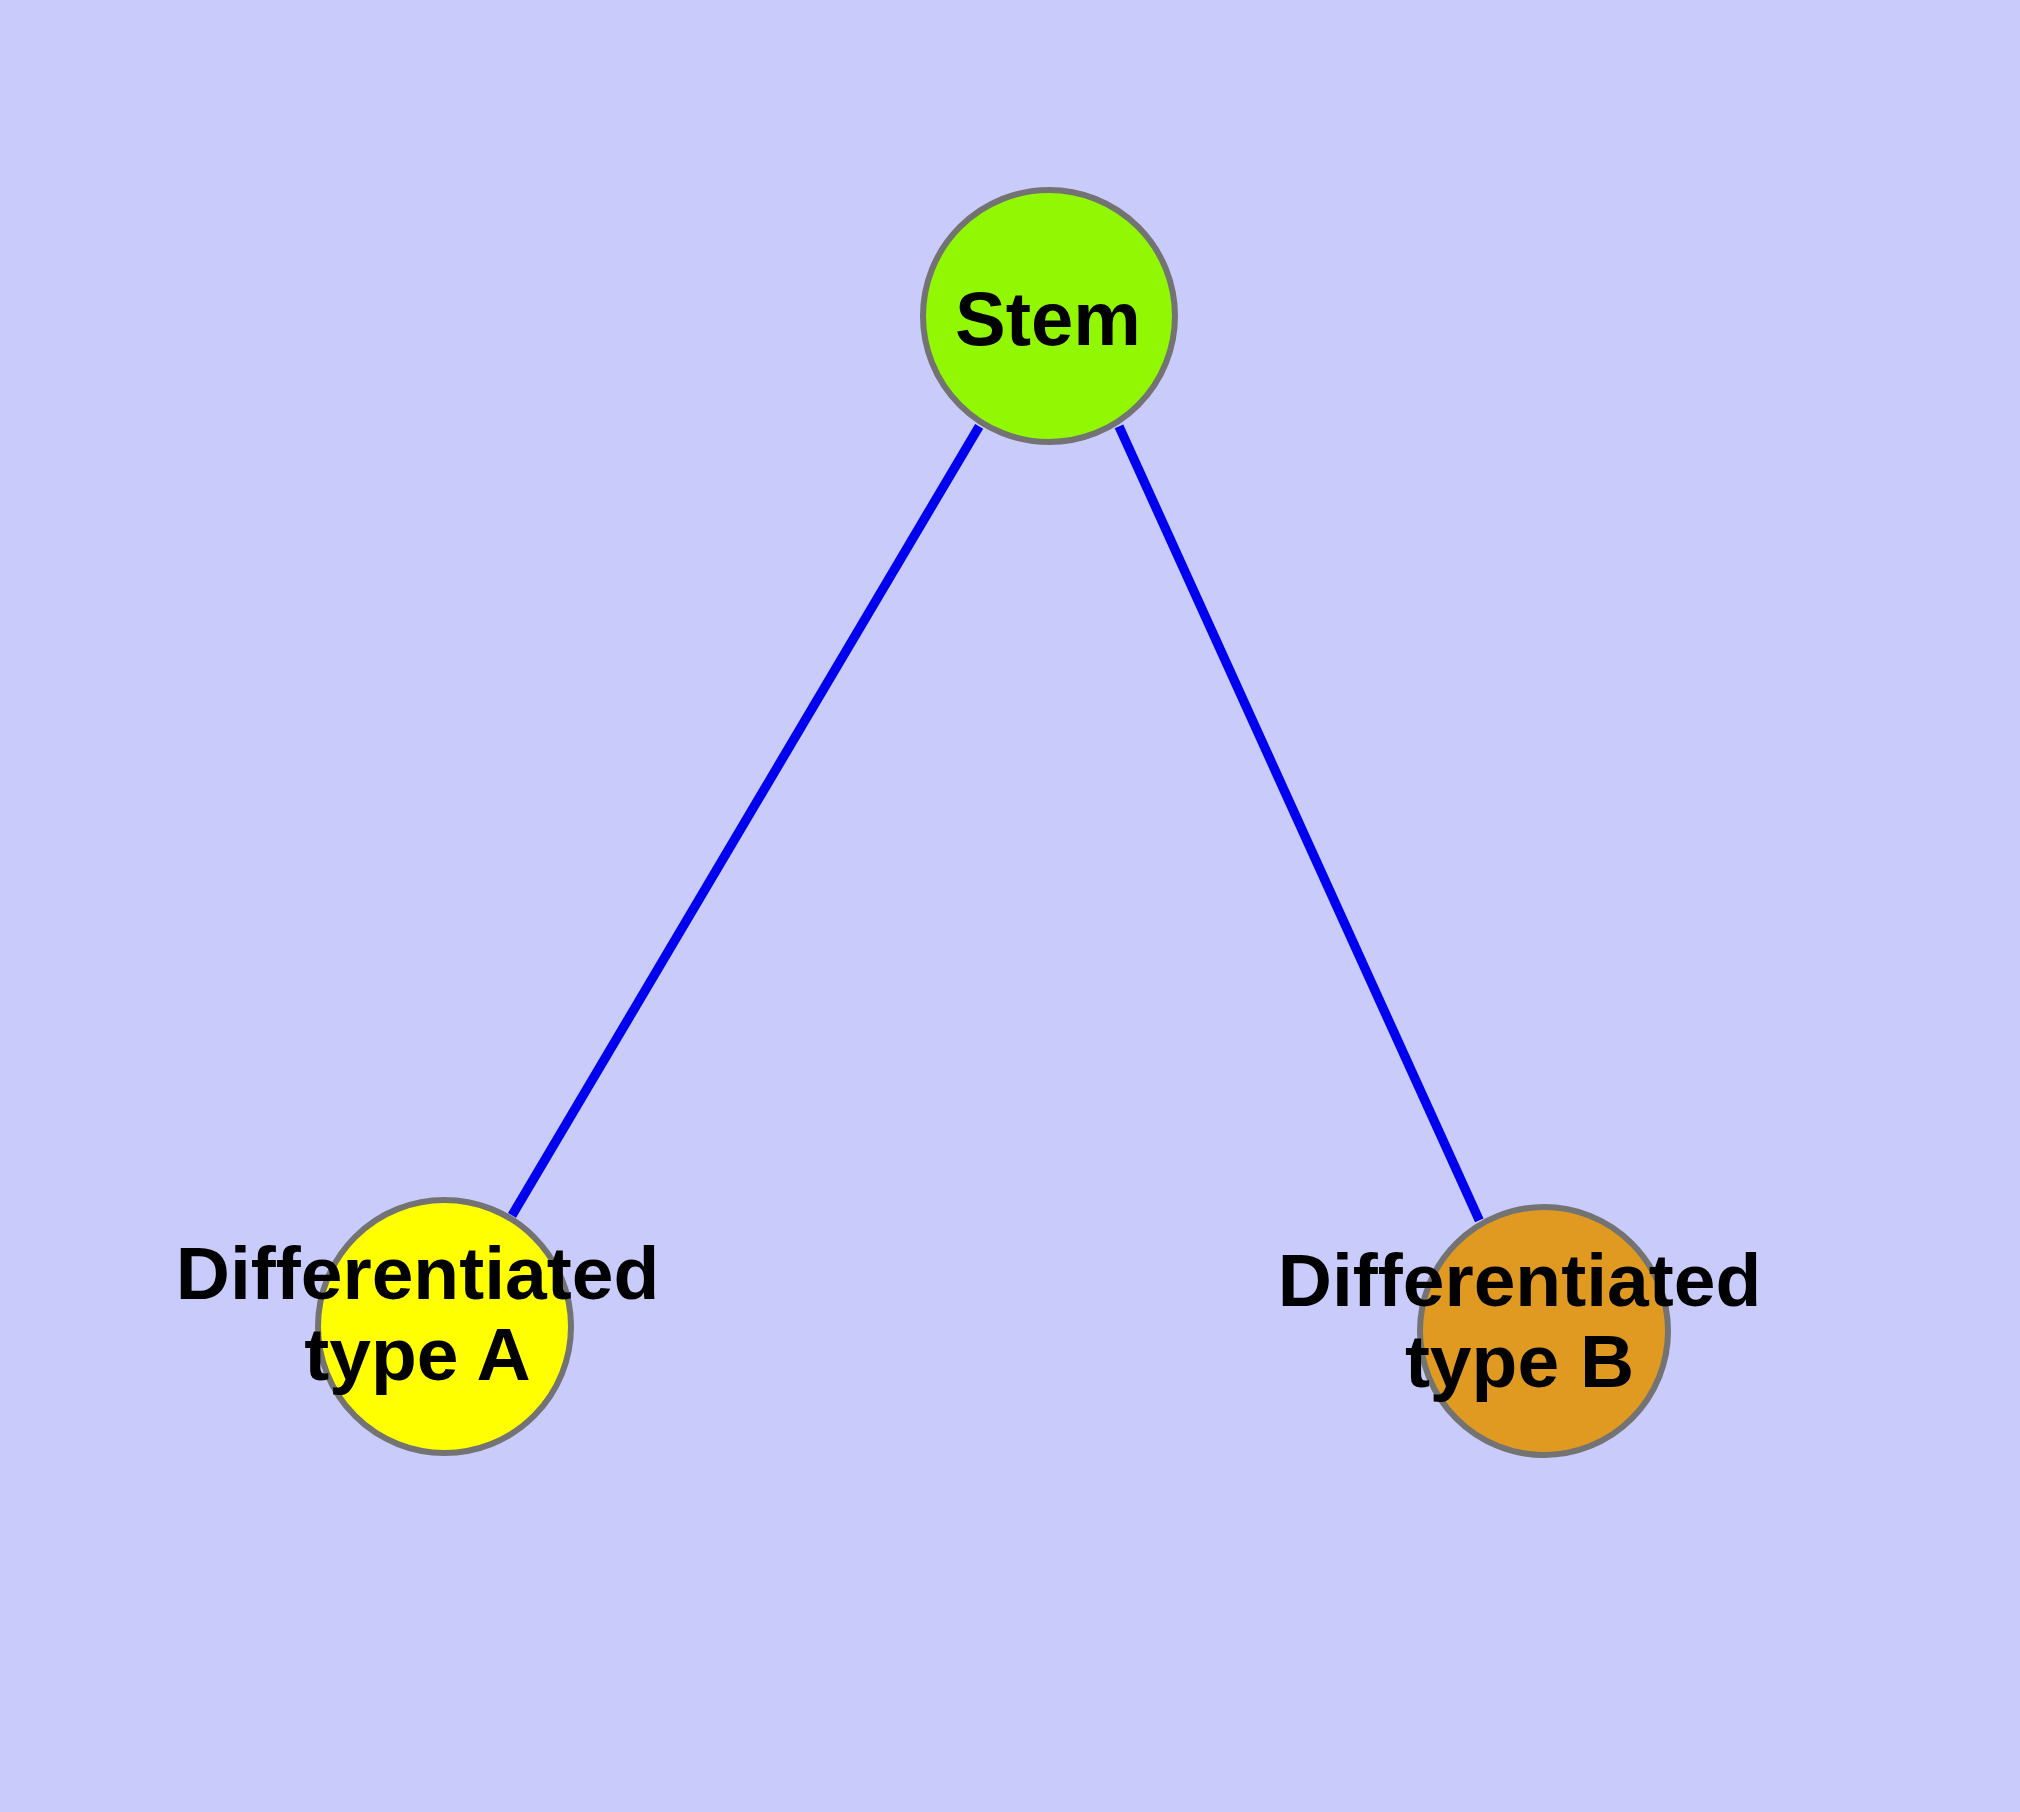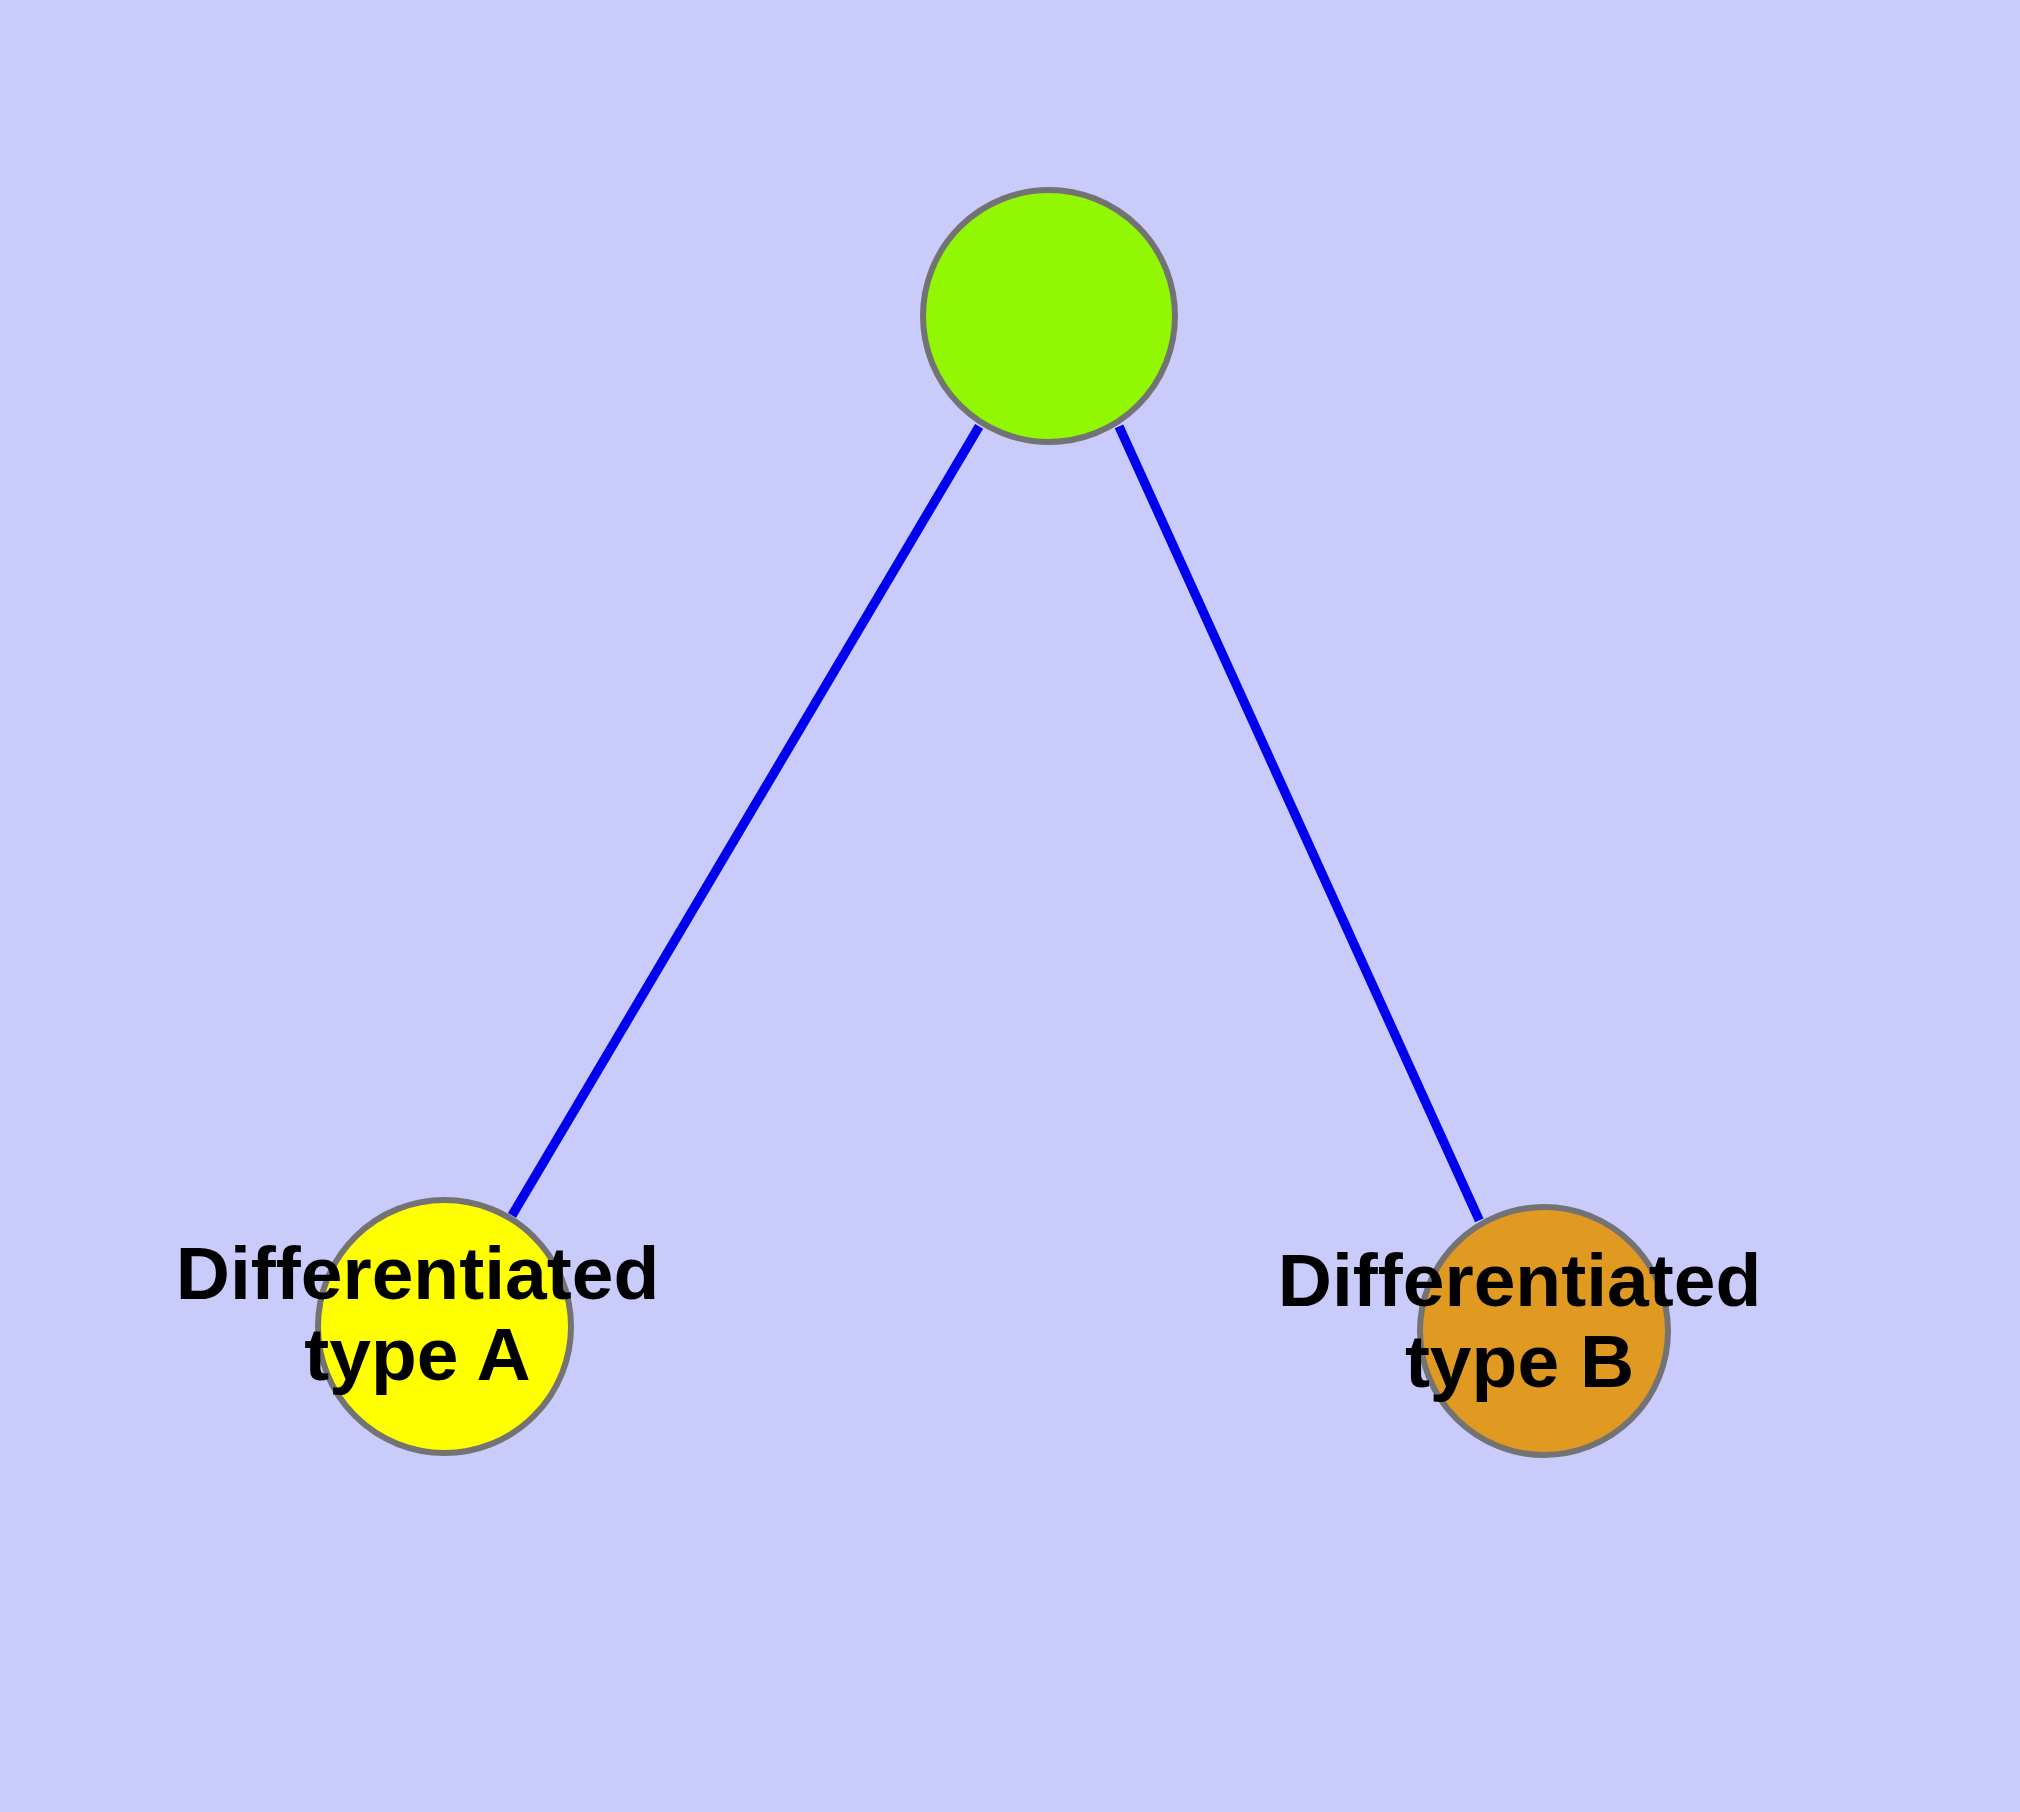--- a/index.html
+++ b/index.html
@@ -101,15 +101,16 @@
   <div id="node-diff-a" class="graph-node"></div>
 
   <div id="node-diff-b" class="graph-node"></div>
 
   <div id="label-diff-a" class="node-label">Differentiated
 type A</div>
 
   <div id="label-diff-b" class="node-label">Differentiated
 type B</div>
 
+  <div id="label-stem" class="node-label">Stem</div>
 
 </div>
 
 
 </body></html>

